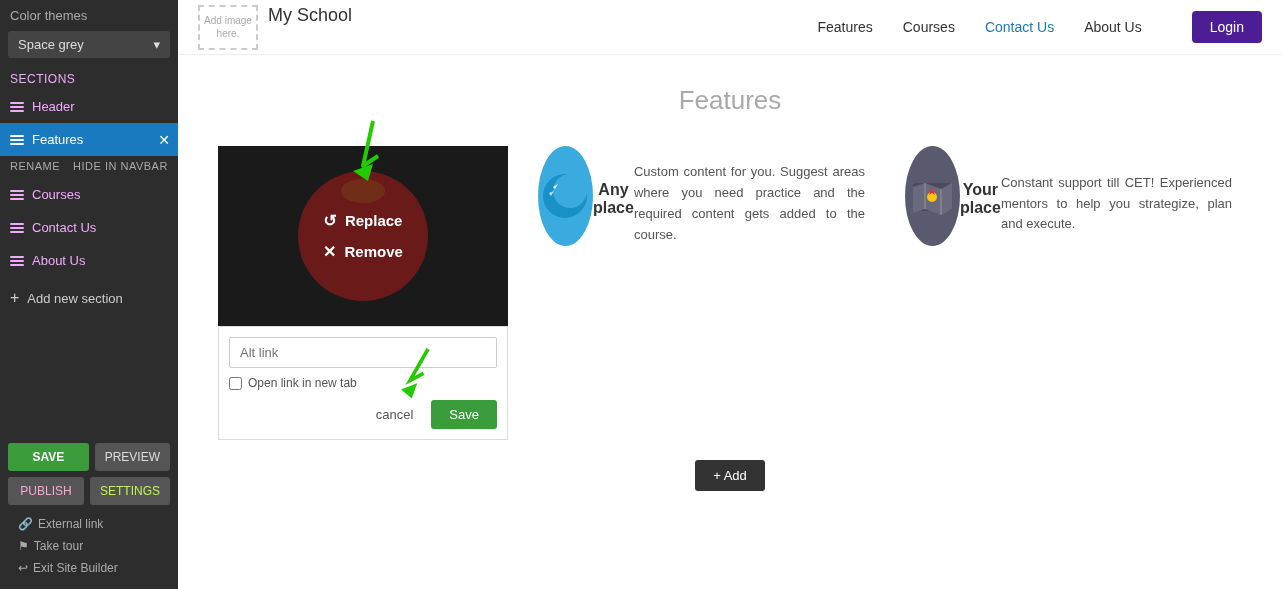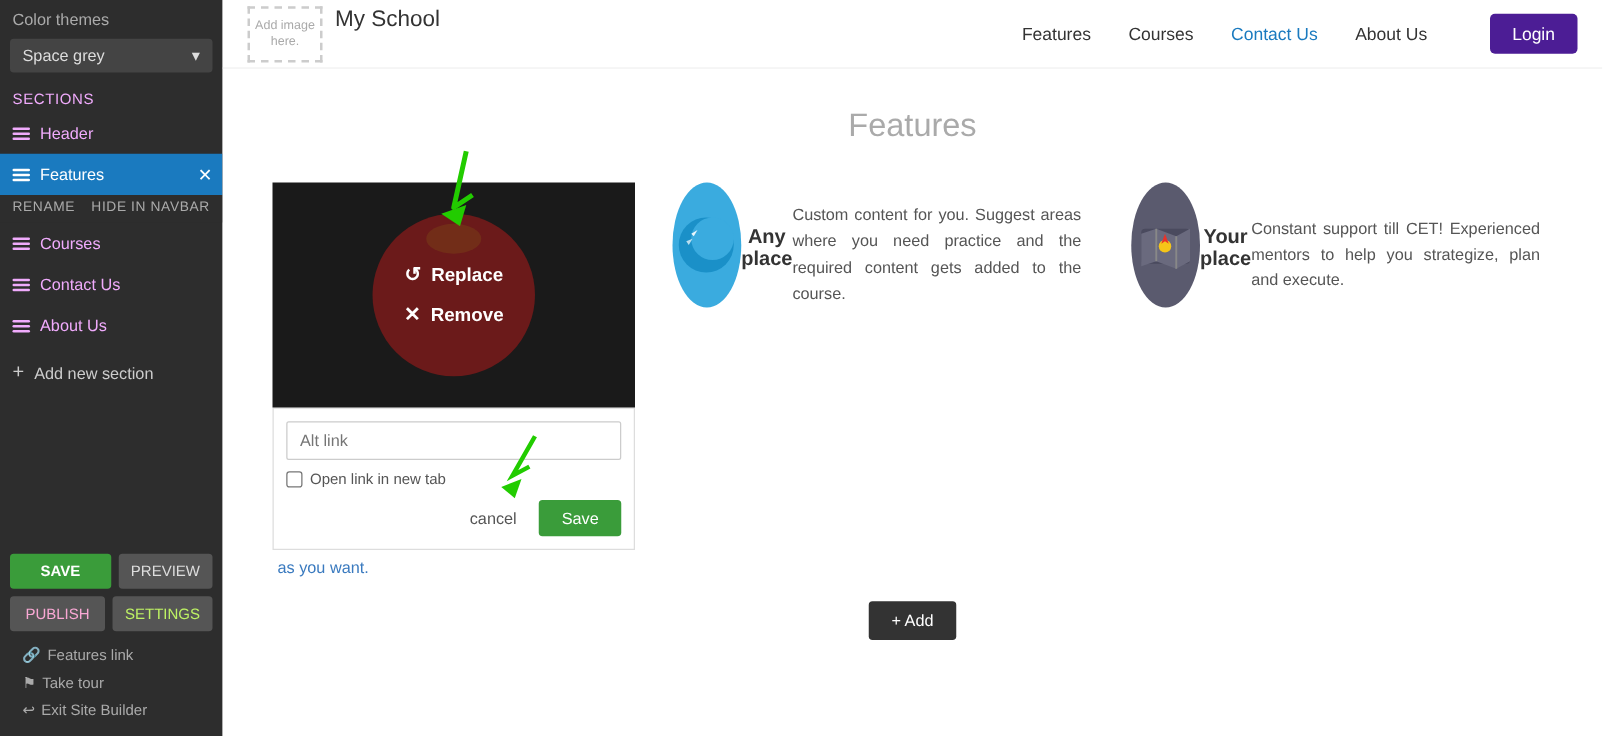--- a/index.html
+++ b/index.html
@@ -476,21 +476,21 @@
       <button class="btn-save">SAVE</button>
       <button class="btn-preview">PREVIEW</button>
     </div>
     <div class="btn-row">
       <button class="btn-publish">PUBLISH</button>
       <button class="btn-settings">SETTINGS</button>
     </div>
     <div class="sidebar-links">
       <div class="sidebar-link">
         <span>🔗</span>
-        <span>Features link</span>
+        <span>External link</span>
       </div>
       <div class="sidebar-link">
         <span>⚑</span>
         <span>Take tour</span>
       </div>
       <div class="sidebar-link">
         <span>↩</span>
         <span>Exit Site Builder</span>
       </div>
     </div>
@@ -551,21 +551,20 @@
             
             <div style="position:relative; display:flex; justify-content:flex-end; align-items:center; gap:8px;">
               <svg style="position:absolute; right:60px; bottom:30px;" viewBox="0 0 50 60" width="45" height="55">
                 <polyline points="40,5 20,40 35,32" fill="none" stroke="#22cc00" stroke-width="4"></polyline>
                 <polygon points="10,50 22,60 28,43" fill="#22cc00"></polygon>
               </svg>
               <button class="btn-cancel">cancel</button>
               <button class="btn-form-save">Save</button>
             </div>
           </div>
-          <div class="caption-text">as you want.</div>
         </div>
 
         <div class="feature-card">
           <div class="feature-icon-circle feature-icon-blue">
 
             <svg width="55" height="55" viewBox="0 0 55 55">
               <circle cx="27" cy="27" r="22" fill="#1a90c8"></circle>
               <circle cx="32" cy="22" r="17" fill="#3aabdf"></circle>
               <polygon points="15,18 20,15 17,20" fill="#fff" opacity="0.9"></polygon>
               <polygon points="11,24 16,22 13,27" fill="#fff" opacity="0.7"></polygon>

